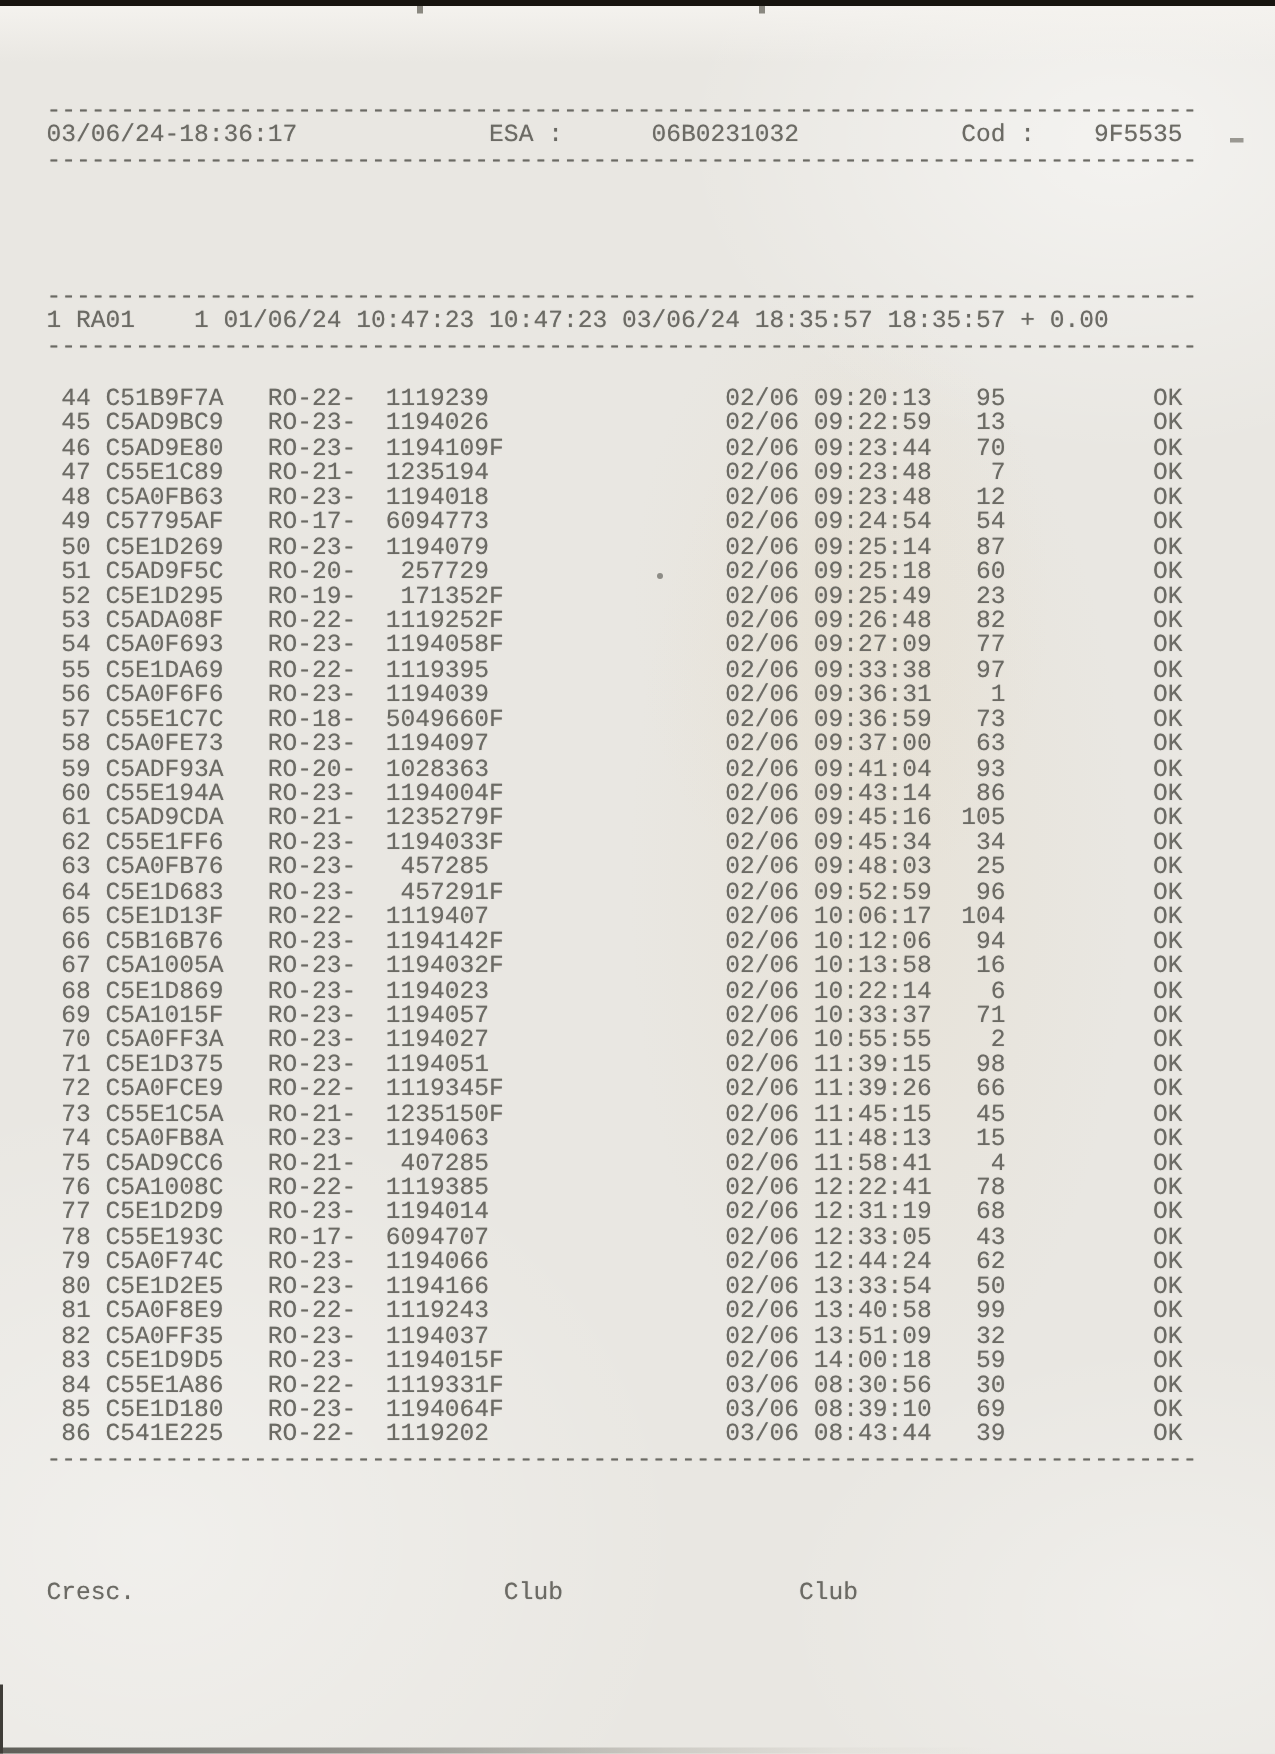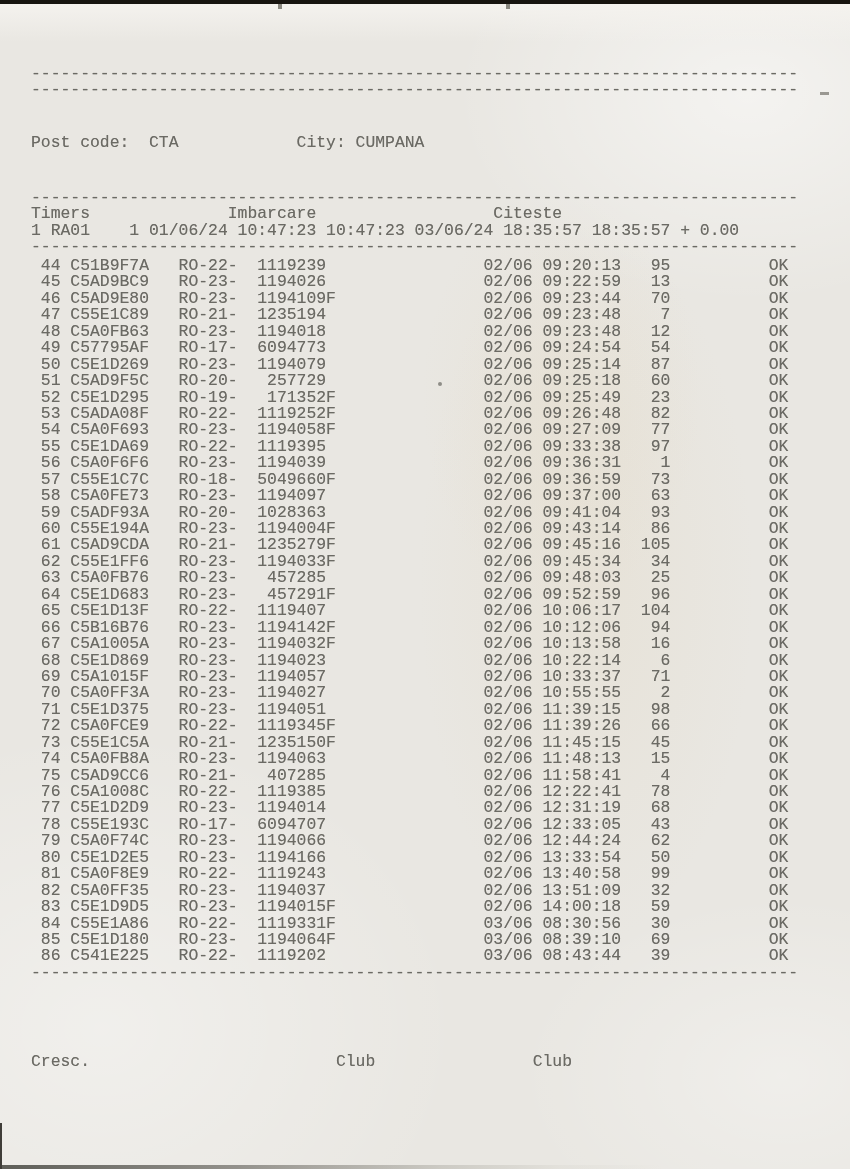--- a/index.html
+++ b/index.html
@@ -45,17 +45,17 @@
 <div class="paper-shade"></div>
 
 <div class="edge-top"></div>
 <div class="edge-notch" style="left:278px;"></div>
 <div class="edge-notch" style="left:506px;"></div>
 <div class="edge-bottom"></div>
 <div class="edge-left"></div>
 <div class="dash-artifact" style="left:820px;top:92px;width:9px;height:3px;"></div>
 <div class="speck" style="left:438px;top:382px;width:4px;height:4px;"></div>
 
-<div class="mono" id="secA" style="top:66px;"><div>------------------------------------------------------------------------------</div><div>------------------------------------------------------------------------------</div></div>
-<div class="mono" id="secB" style="top:135px;"><div>Post code:  CTA            City: CUMPANA</div></div>
-<div class="mono" id="secC" style="top:190px;"><div>------------------------------------------------------------------------------</div><div>Timers              Imbarcare                  Citeste</div><div>1 RA01    1 01/06/24 10:47:23 10:47:23 03/06/24 18:35:57 18:35:57 + 0.00</div><div>------------------------------------------------------------------------------</div></div>
+<div class="mono" id="secA" style="top:66px;"><div>------------------------------------------------------------------------------</div><div>03/06/24-18:36:17             ESA :      06B0231032           Cod :    9F5535</div><div>------------------------------------------------------------------------------</div></div>
+<div class="mono" id="secB" style="top:135px;"></div>
+<div class="mono" id="secC" style="top:190px;"><div>------------------------------------------------------------------------------</div><div>1 RA01    1 01/06/24 10:47:23 10:47:23 03/06/24 18:35:57 18:35:57 + 0.00</div><div>------------------------------------------------------------------------------</div></div>
 <div class="mono" id="secRows" style="top:258px;"><div> 44 C51B9F7A   RO-22-  1119239                02/06 09:20:13   95          OK</div><div> 45 C5AD9BC9   RO-23-  1194026                02/06 09:22:59   13          OK</div><div> 46 C5AD9E80   RO-23-  1194109F               02/06 09:23:44   70          OK</div><div> 47 C55E1C89   RO-21-  1235194                02/06 09:23:48    7          OK</div><div> 48 C5A0FB63   RO-23-  1194018                02/06 09:23:48   12          OK</div><div> 49 C57795AF   RO-17-  6094773                02/06 09:24:54   54          OK</div><div> 50 C5E1D269   RO-23-  1194079                02/06 09:25:14   87          OK</div><div> 51 C5AD9F5C   RO-20-   257729                02/06 09:25:18   60          OK</div><div> 52 C5E1D295   RO-19-   171352F               02/06 09:25:49   23          OK</div><div> 53 C5ADA08F   RO-22-  1119252F               02/06 09:26:48   82          OK</div><div> 54 C5A0F693   RO-23-  1194058F               02/06 09:27:09   77          OK</div><div> 55 C5E1DA69   RO-22-  1119395                02/06 09:33:38   97          OK</div><div> 56 C5A0F6F6   RO-23-  1194039                02/06 09:36:31    1          OK</div><div> 57 C55E1C7C   RO-18-  5049660F               02/06 09:36:59   73          OK</div><div> 58 C5A0FE73   RO-23-  1194097                02/06 09:37:00   63          OK</div><div> 59 C5ADF93A   RO-20-  1028363                02/06 09:41:04   93          OK</div><div> 60 C55E194A   RO-23-  1194004F               02/06 09:43:14   86          OK</div><div> 61 C5AD9CDA   RO-21-  1235279F               02/06 09:45:16  105          OK</div><div> 62 C55E1FF6   RO-23-  1194033F               02/06 09:45:34   34          OK</div><div> 63 C5A0FB76   RO-23-   457285                02/06 09:48:03   25          OK</div><div> 64 C5E1D683   RO-23-   457291F               02/06 09:52:59   96          OK</div><div> 65 C5E1D13F   RO-22-  1119407                02/06 10:06:17  104          OK</div><div> 66 C5B16B76   RO-23-  1194142F               02/06 10:12:06   94          OK</div><div> 67 C5A1005A   RO-23-  1194032F               02/06 10:13:58   16          OK</div><div> 68 C5E1D869   RO-23-  1194023                02/06 10:22:14    6          OK</div><div> 69 C5A1015F   RO-23-  1194057                02/06 10:33:37   71          OK</div><div> 70 C5A0FF3A   RO-23-  1194027                02/06 10:55:55    2          OK</div><div> 71 C5E1D375   RO-23-  1194051                02/06 11:39:15   98          OK</div><div> 72 C5A0FCE9   RO-22-  1119345F               02/06 11:39:26   66          OK</div><div> 73 C55E1C5A   RO-21-  1235150F               02/06 11:45:15   45          OK</div><div> 74 C5A0FB8A   RO-23-  1194063                02/06 11:48:13   15          OK</div><div> 75 C5AD9CC6   RO-21-   407285                02/06 11:58:41    4          OK</div><div> 76 C5A1008C   RO-22-  1119385                02/06 12:22:41   78          OK</div><div> 77 C5E1D2D9   RO-23-  1194014                02/06 12:31:19   68          OK</div><div> 78 C55E193C   RO-17-  6094707                02/06 12:33:05   43          OK</div><div> 79 C5A0F74C   RO-23-  1194066                02/06 12:44:24   62          OK</div><div> 80 C5E1D2E5   RO-23-  1194166                02/06 13:33:54   50          OK</div><div> 81 C5A0F8E9   RO-22-  1119243                02/06 13:40:58   99          OK</div><div> 82 C5A0FF35   RO-23-  1194037                02/06 13:51:09   32          OK</div><div> 83 C5E1D9D5   RO-23-  1194015F               02/06 14:00:18   59          OK</div><div> 84 C55E1A86   RO-22-  1119331F               03/06 08:30:56   30          OK</div><div> 85 C5E1D180   RO-23-  1194064F               03/06 08:39:10   69          OK</div><div> 86 C541E225   RO-22-  1119202                03/06 08:43:44   39          OK</div><div>------------------------------------------------------------------------------</div></div>
 <div class="mono" id="secFooter" style="top:1054px;"><div>Cresc.                         Club                Club</div></div>
 
 </body></html>

